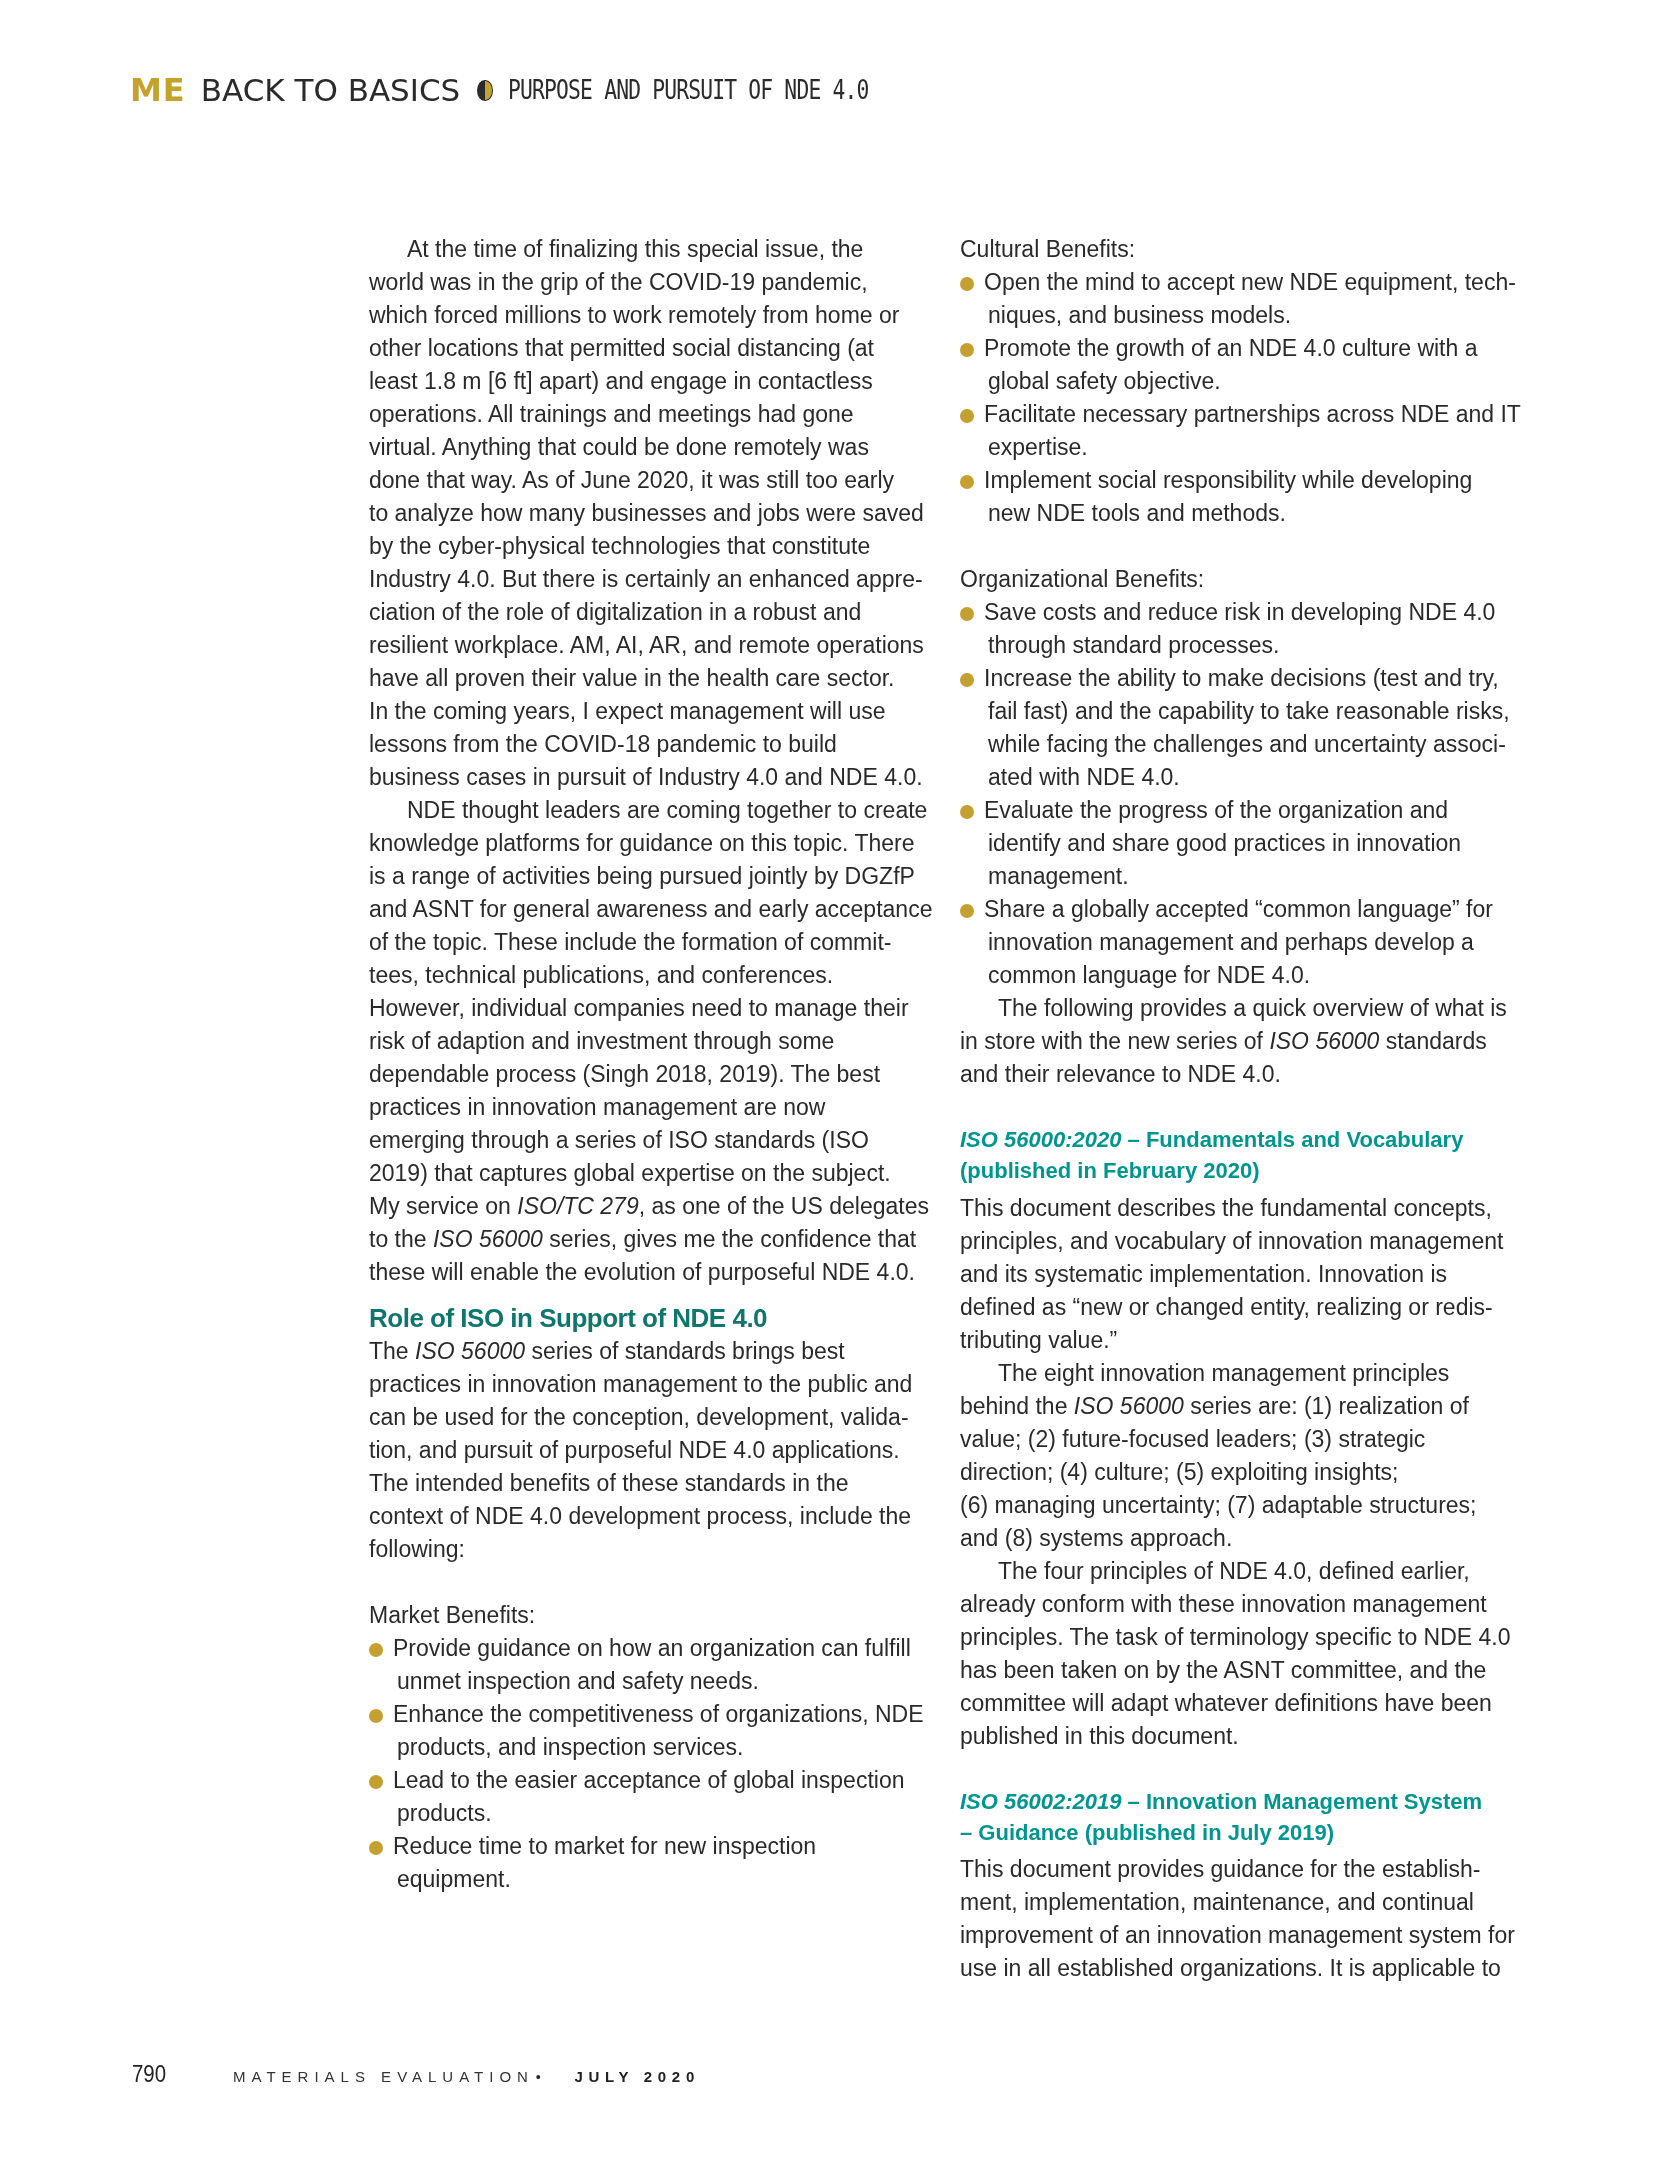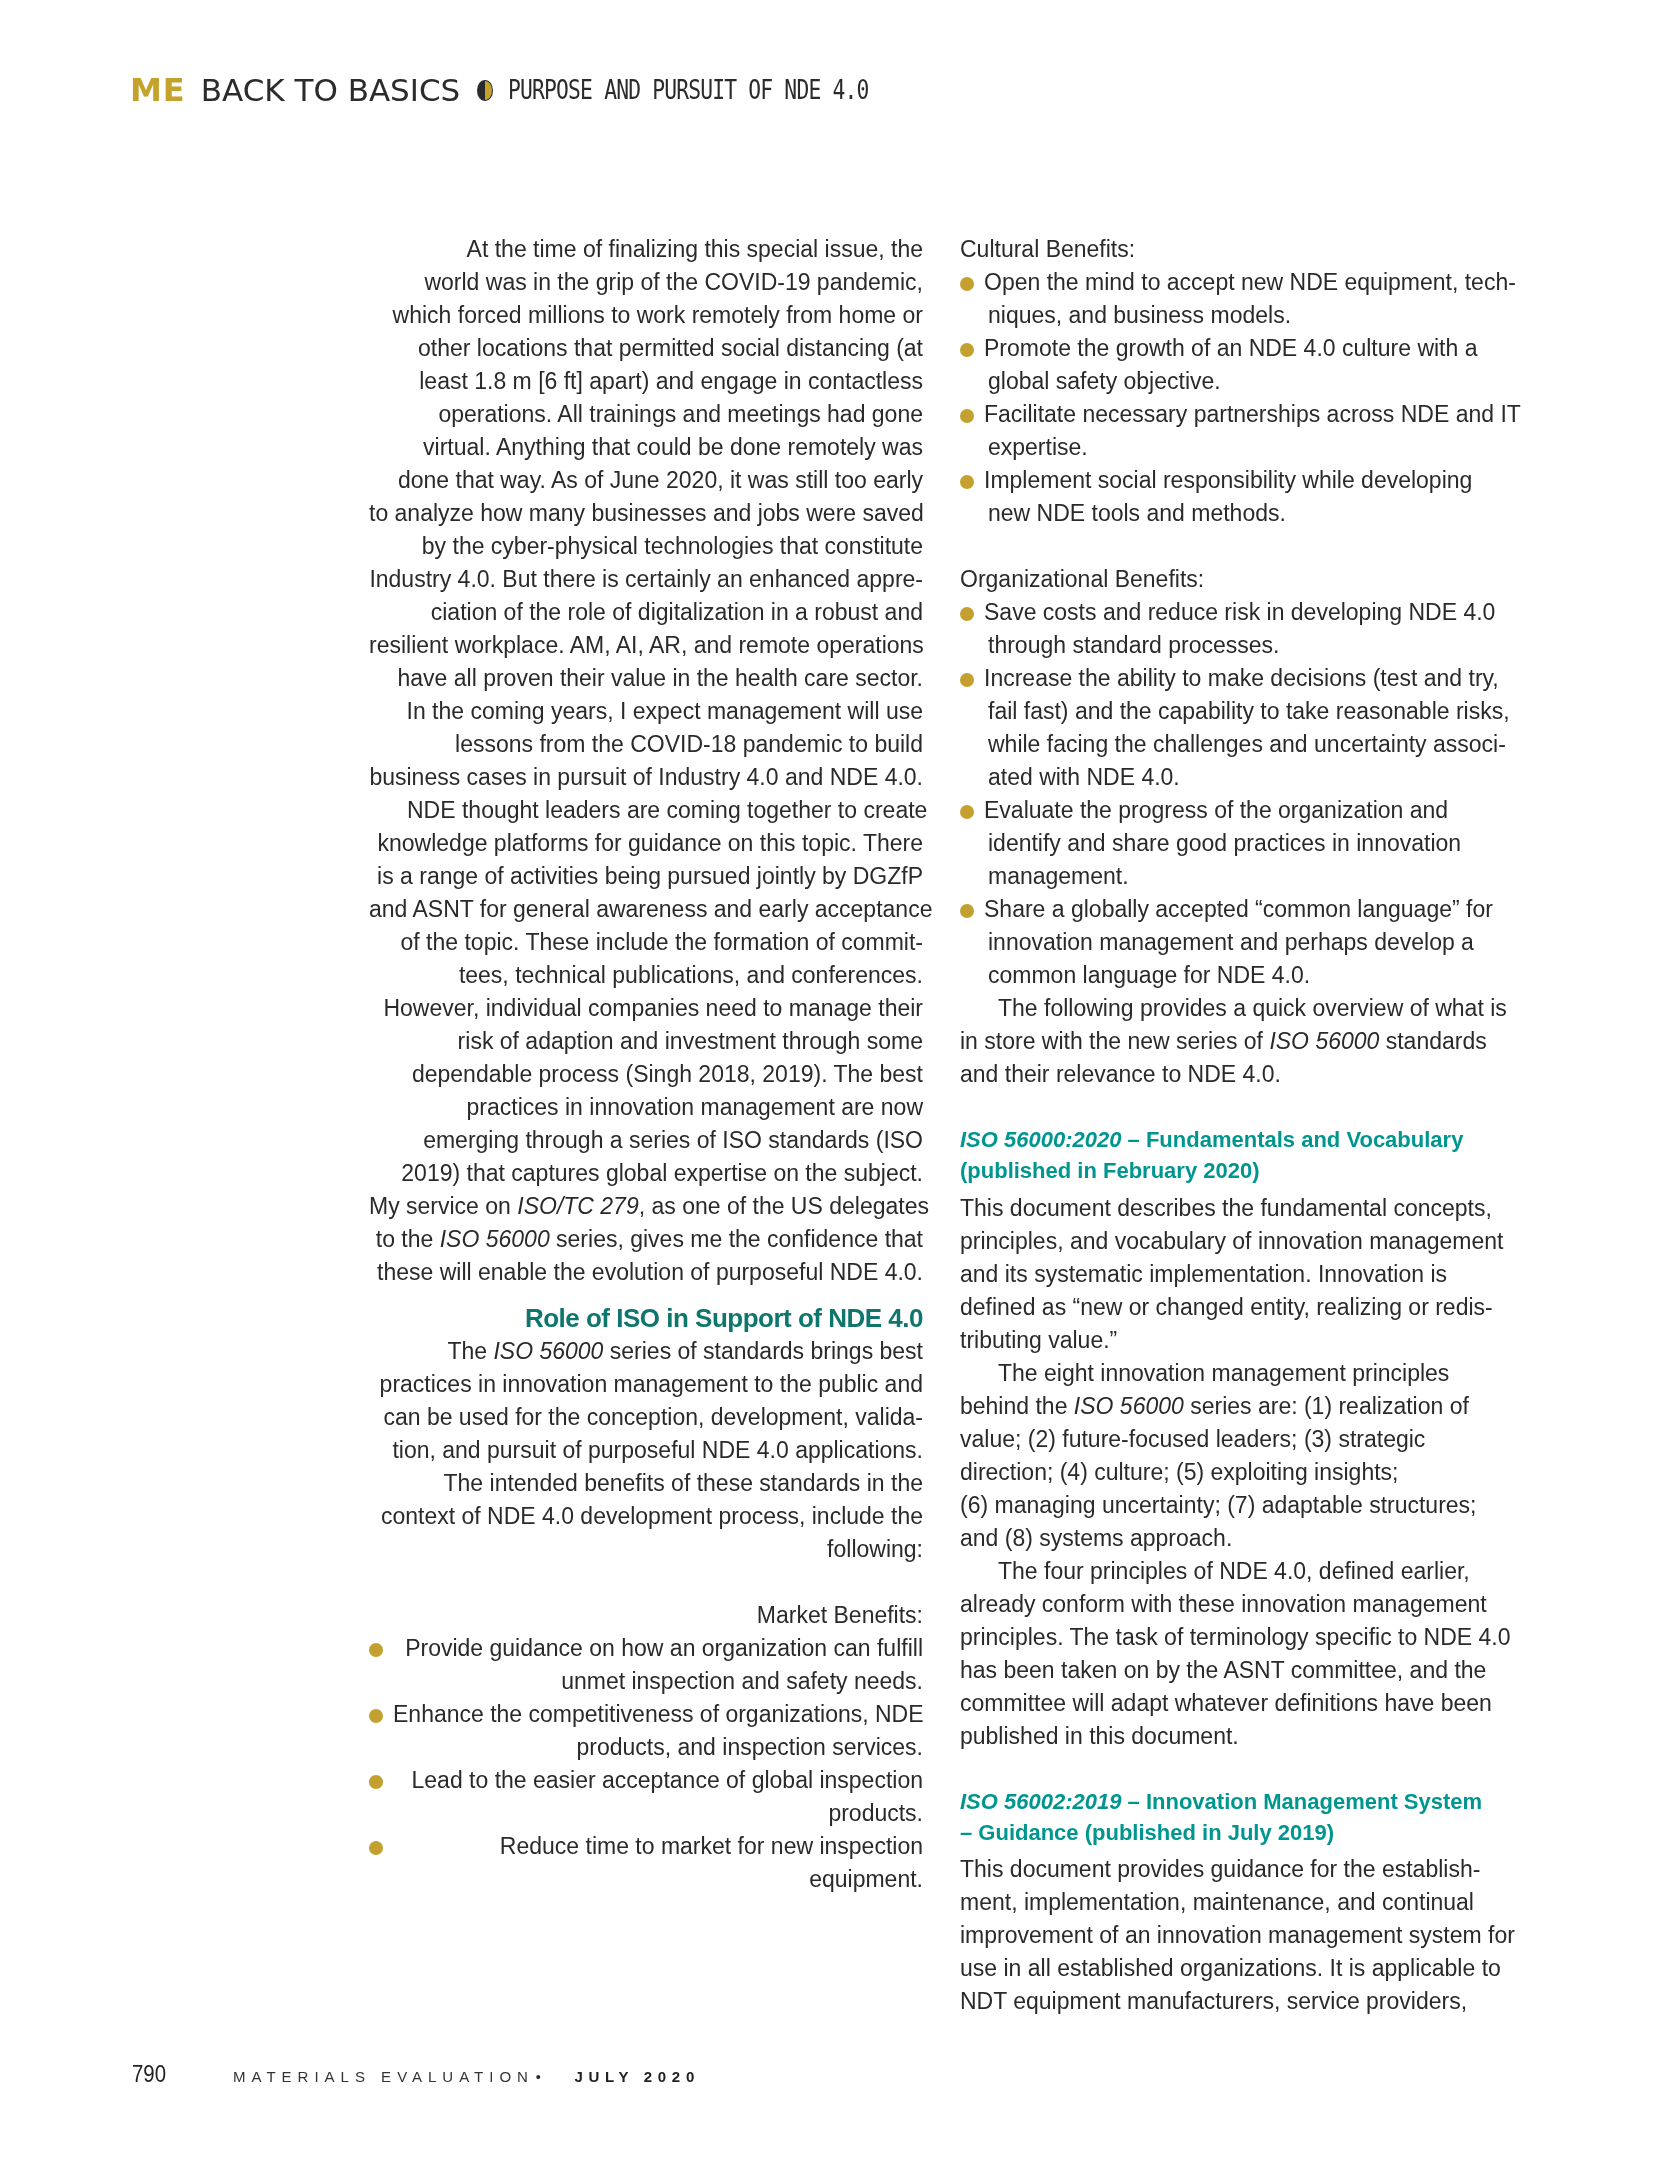--- a/index.html
+++ b/index.html
@@ -6,21 +6,21 @@
   body { width: 1680px; height: 2182px; position: relative; overflow: hidden;
          font-family: "Liberation Sans", sans-serif; color: #2a2a2a; }
   .header { position: absolute; left: 130px; top: 71px; height: 38px; display: flex; align-items: center; white-space: nowrap; }
   .me { color: #c4a22b; font-weight: 700; font-size: 32px; letter-spacing: 1px; font-family: "DejaVu Sans", sans-serif; }
   .btb { color: #2b2b2b; font-size: 31px; font-weight: 400; margin-left: 15px; letter-spacing: 0px; font-family: "DejaVu Sans", sans-serif; }
   .half-icon { width: 15.3px; height: 21px; border-radius: 50%; margin: 0 15.3px 0 17px; border: 1.9px solid #2b2b2b;
                background: linear-gradient(to right, #2b2b2b 0 50%, #c4a22b 50% 100%); box-sizing: border-box; }
   .section-title { color: #2b2b2b; font-size: 26px; font-family: "DejaVu Sans Mono", monospace; letter-spacing: -1px; transform: scaleX(0.82); transform-origin: left center; }
 
   .col { position: absolute; top: 233px; width: 554px; font-size: 23px; line-height: 33px; }
-  .col.left { left: 369px; text-align: right; }
+  .col.left { left: 369px; }
   .col.right { left: 960px; }
   .line { display: block; white-space: nowrap; height: 33px; }
   .indent { padding-left: 38px; }
   .hang { padding-left: 28px; }
   .bullet-line { position: relative; padding-left: 24px; }
   .bullet { position: absolute; left: 0; top: 10.5px; width: 14.3px; height: 14.3px; border-radius: 50%; background: #c4a030; }
   .blank { height: 33px; }
   .h2 { color: #0f766e; font-weight: 700; font-size: 26px; letter-spacing: -0.5px; display: block; height: 33px; white-space: nowrap; margin-top: 13.4px; }
   .h3 { color: #009690; font-weight: 700; font-size: 22px; display: block; white-space: nowrap; height: 31px; line-height: 31px; }
   .h3 i { font-style: italic; }
@@ -189,21 +189,20 @@
   <div class="blank"></div>
 
   <div>
     <span class="h3"><i>ISO 56002:2019</i><span> – Innovation Management System</span></span>
     <span class="h3">– Guidance (published in July 2019)</span>
     <div style="height:5.7px"></div>
     <span class="line">This document provides guidance for the establish-</span>
     <span class="line">ment, implementation, maintenance, and continual</span>
     <span class="line">improvement of an innovation management system for</span>
     <span class="line">use in all established organizations. It is applicable to</span>
-    <span class="line">NDT equipment manufacturers, service providers,</span>
   </div>
 </div>
 
 <div class="footer">
   <span class="page-num">790</span>
   <span class="mag">MATERIALS EVALUATION</span>
   <span class="dot">•</span>
   <span class="date">JULY 2020</span>
 </div>
 

